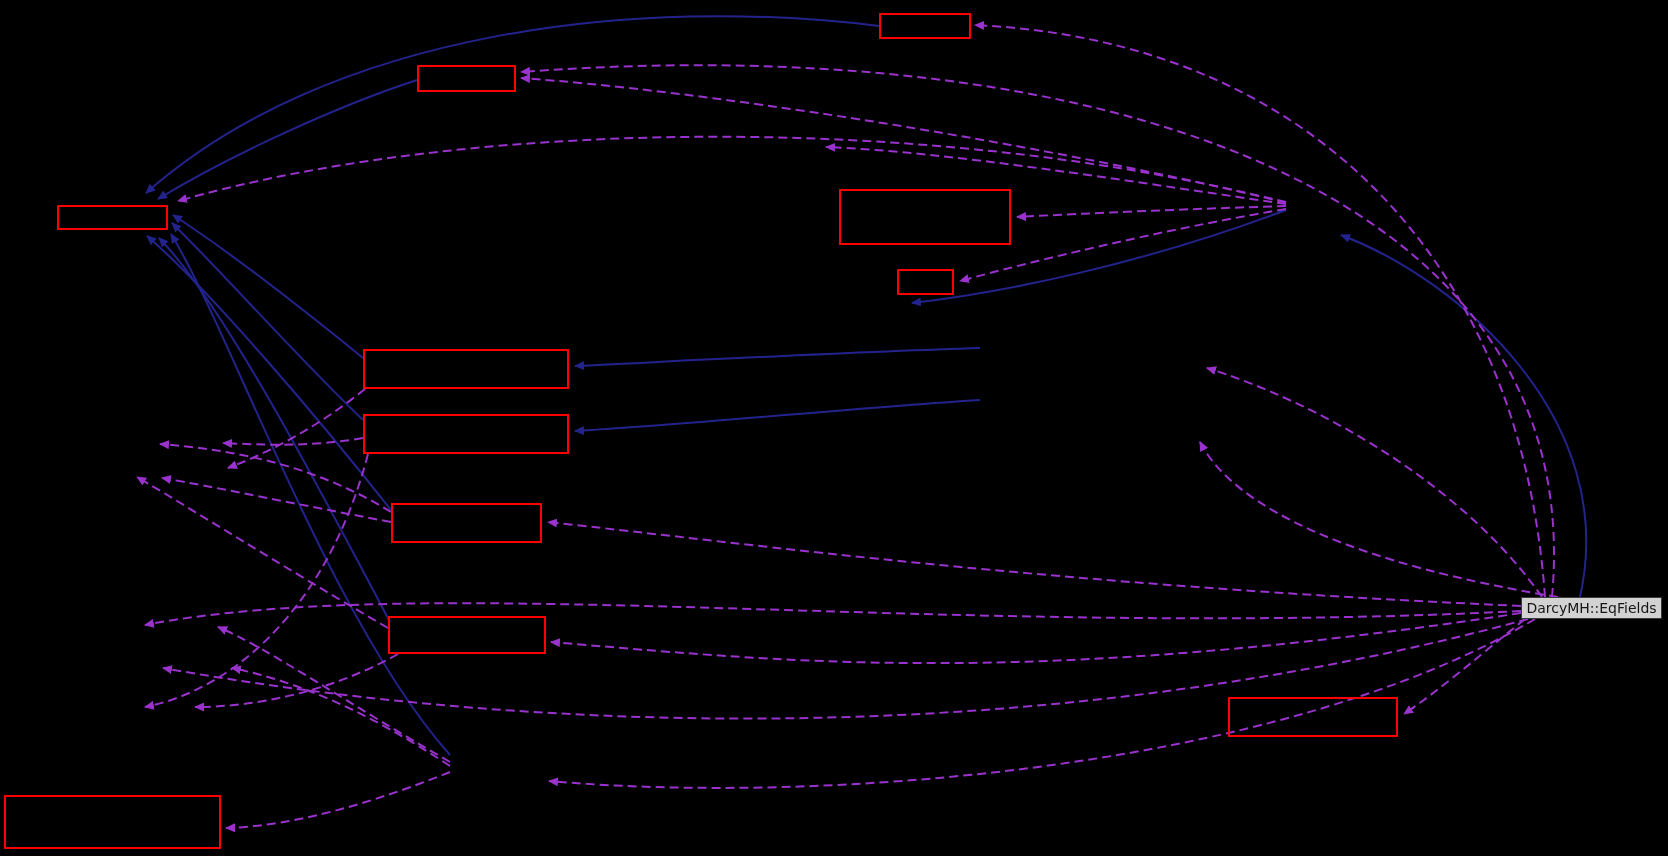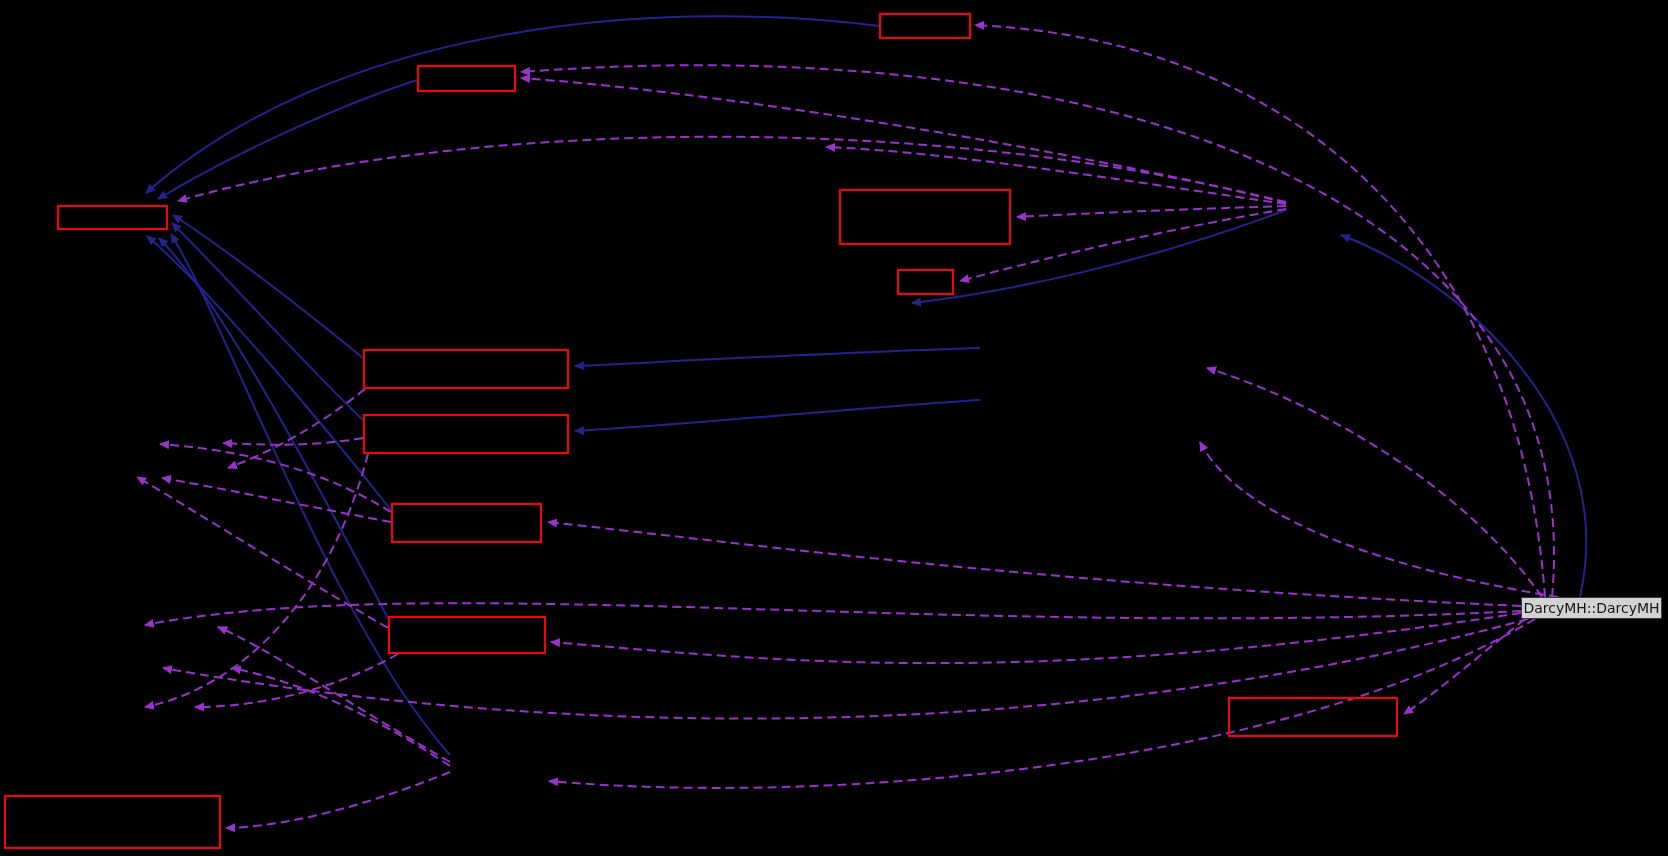--- a/index.html
+++ b/index.html
@@ -70,14 +70,14 @@
       <div class="node-box" style="left: 839px; top: 189px; width: 172px; height: 56px; border-color: rgb(255, 0, 0);"></div>
       <div class="node-box" style="left: 897px; top: 269px; width: 57px; height: 26px; border-color: rgb(255, 0, 0);"></div>
       <div class="node-box" style="left: 363px; top: 349px; width: 206px; height: 40px; border-color: rgb(255, 0, 0);"></div>
       <div class="node-box" style="left: 363px; top: 414px; width: 206px; height: 40px; border-color: rgb(255, 0, 0);"></div>
       <div class="node-box" style="left: 391px; top: 503px; width: 151px; height: 40px; border-color: rgb(255, 0, 0);"></div>
       <div class="node-box" style="left: 388px; top: 616px; width: 158px; height: 38px; border-color: rgb(255, 0, 0);"></div>
       <div class="node-box" style="left: 1228px; top: 697px; width: 170px; height: 40px; border-color: rgb(255, 0, 0);"></div>
       <div class="node-box" style="left: 4px; top: 795px; width: 217px; height: 54px; border-color: rgb(255, 0, 0);"></div>
     </div>
 
-  <div id="main-node" style="left: 1521px; top: 597px; width: 141px; height: 22px; background: rgb(210, 210, 210); border: 1px solid rgb(58, 58, 58); color: rgb(22, 22, 22);">DarcyMH::DarcyMH</div>
+  <div id="main-node" style="left: 1521px; top: 597px; width: 141px; height: 22px; background: rgb(210, 210, 210); border: 1px solid rgb(58, 58, 58); color: rgb(22, 22, 22);">DarcyMH::EqFields</div>
 </div>
 
 </body></html>

